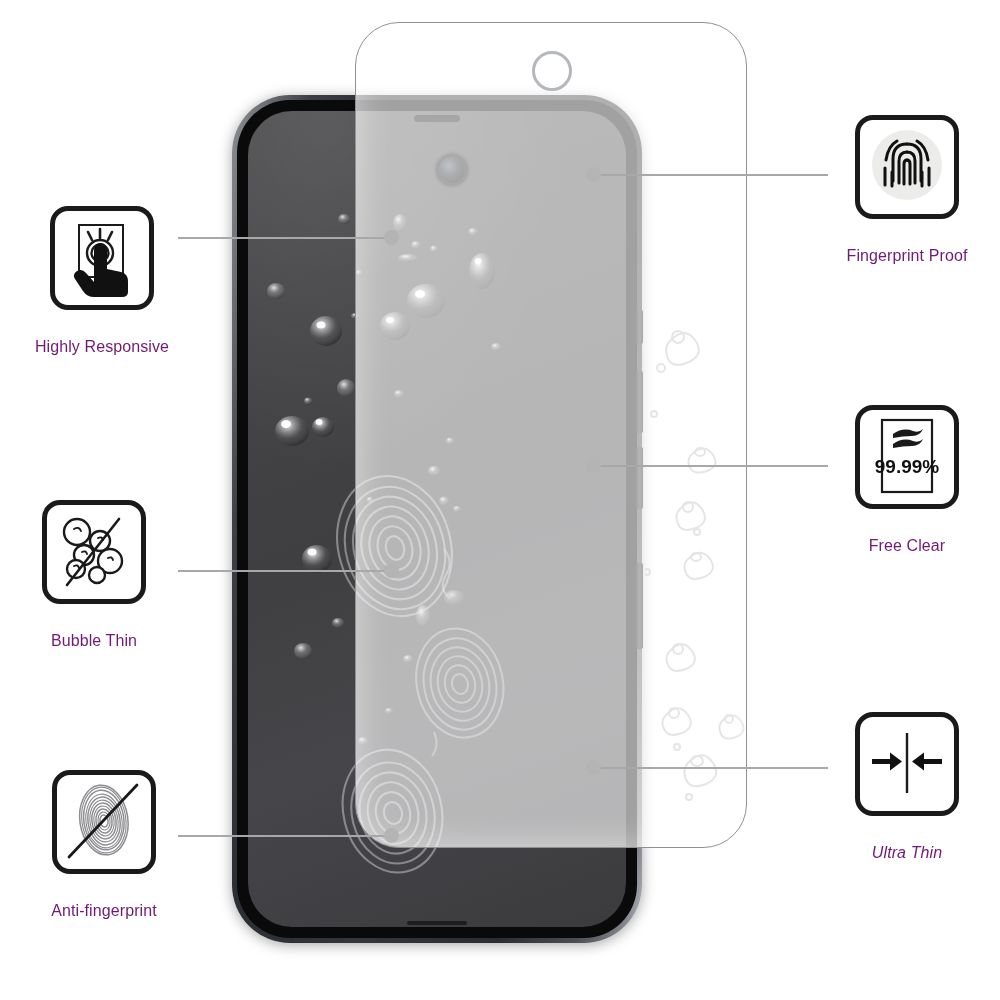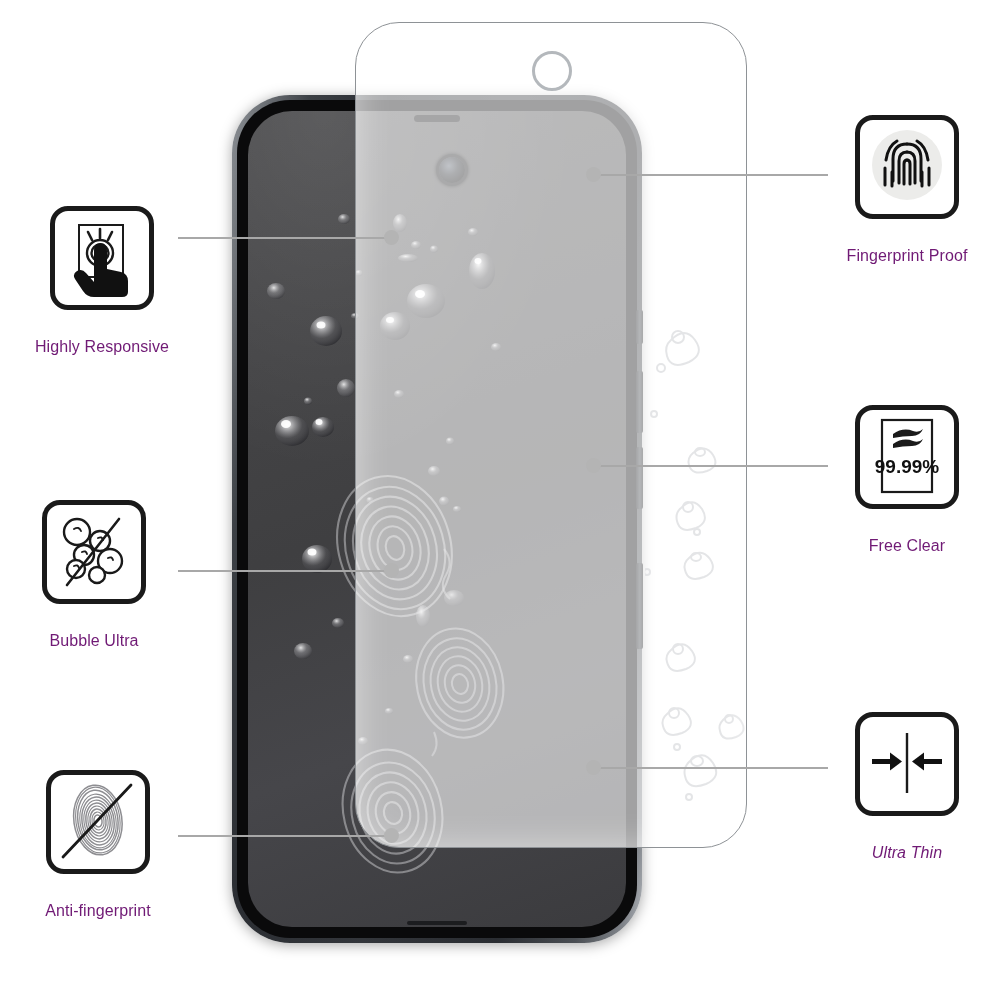--- a/index.html
+++ b/index.html
@@ -13,21 +13,21 @@
     background:#ffffff;box-sizing:border-box;position:relative;overflow:hidden;
     display:flex;align-items:center;justify-content:center;
   }
   .feature-label{
     margin-top:14px;font-size:16px;color:#701a75;letter-spacing:.1px;white-space:nowrap;
     font-family:"Liberation Sans",sans-serif;
   }
 
   .f-responsive{left:50px;top:180px;margin-top:26px;}
   .f-bubble{left:42px;top:500px;}
-  .f-antifp{left:46px;top:770px;}
+  .f-antifp{left:52px;top:770px;}
   .f-fingerprint{left:855px;top:115px;}
   .f-pureclear{left:855px;top:405px;}
   .f-ultrathin{left:855px;top:712px;font-style:italic;}
 
   .f-fingerprint .feature-label,
   .f-pureclear .feature-label,
   .f-ultrathin .feature-label{position:absolute;top:118px;left:50%;transform:translateX(-50%);}
   .f-responsive .feature-label,
   .f-bubble .feature-label,
   .f-antifp .feature-label{position:absolute;top:118px;left:50%;transform:translateX(-50%);}
@@ -293,21 +293,21 @@
         <g fill="none" stroke="#1a1a1a" stroke-width="1.9" stroke-linecap="round">
           <path d="M27 24 q5 -3 7 2"></path>
           <path d="M51 33 q4 -2 5 2"></path>
           <path d="M35 47 q4 -2 5 2"></path>
           <path d="M61 53 q4 -2 5 2"></path>
           <path d="M27 61 q4 -2 5 2"></path>
         </g>
         <line x1="72" y1="14" x2="20" y2="80" stroke="#1a1a1a" stroke-width="2.6" stroke-linecap="round"></line>
       </svg>
     </div>
-    <div class="feature-label">Bubble Ultra</div>
+    <div class="feature-label">Bubble Thin</div>
   </div>
 
   <div class="feature f-antifp">
     <div class="icon-box">
       <svg width="94" height="94" viewBox="0 0 94 94">
         <g transform="translate(47,46) rotate(-8)" fill="none" stroke="#8e8e92" stroke-width="1.5">
           <ellipse cx="0" cy="0" rx="4" ry="6"></ellipse>
           <ellipse cx="0" cy="0" rx="8" ry="12"></ellipse>
           <ellipse cx="0" cy="0" rx="12" ry="18"></ellipse>
           <ellipse cx="0" cy="0" rx="16" ry="24"></ellipse>

